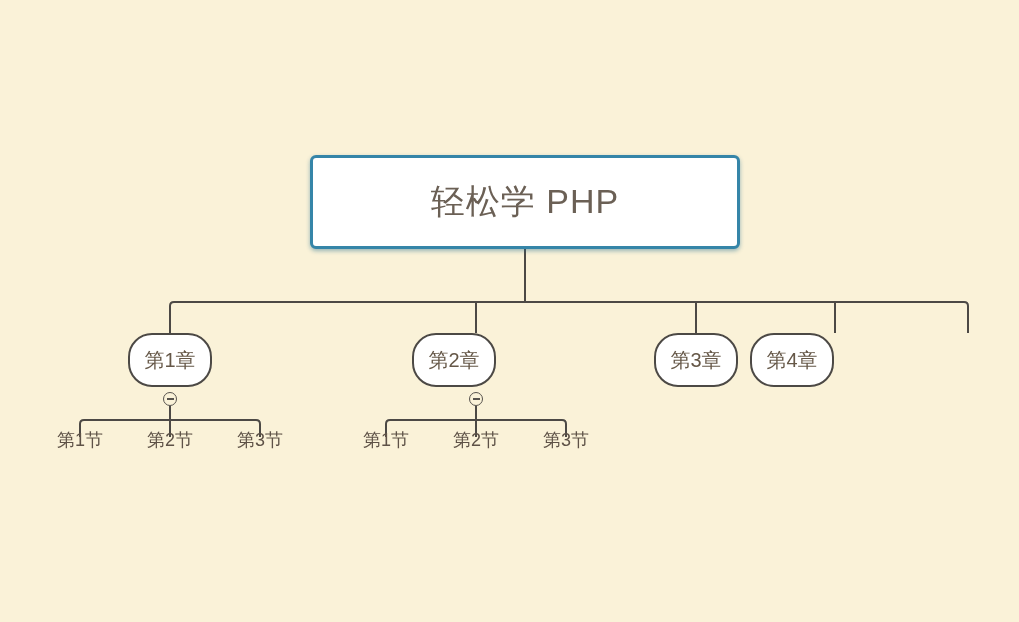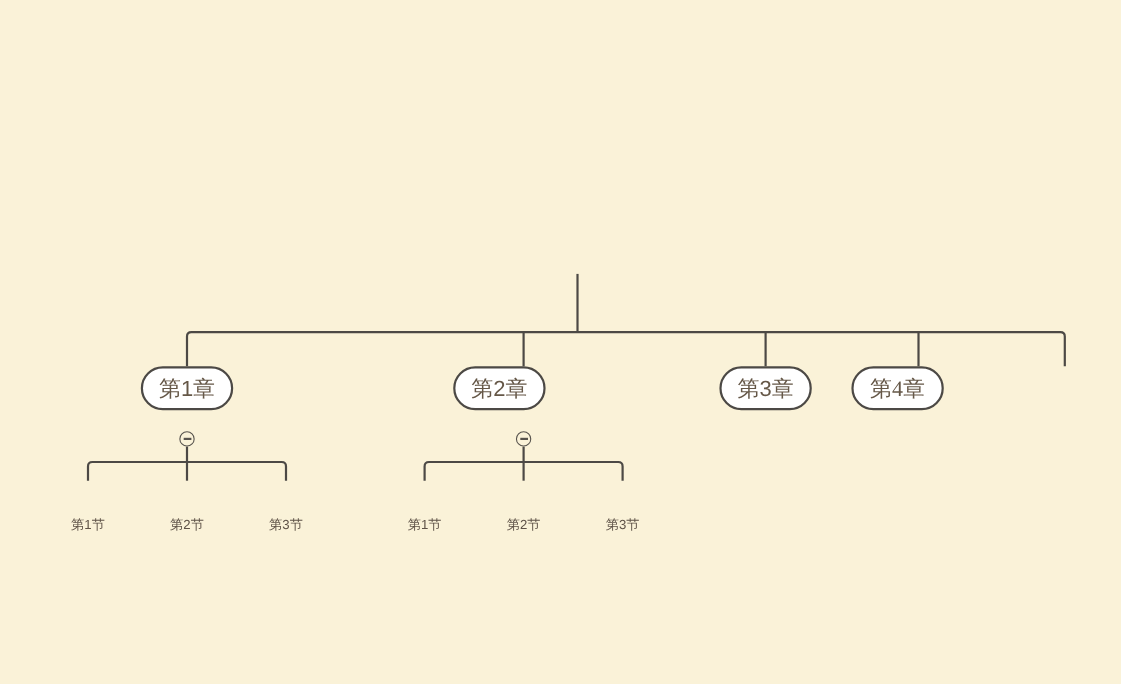--- a/index.html
+++ b/index.html
@@ -39,30 +39,30 @@
     width: 430px; height: 94px;
     border: 3px solid #3585a8;
     border-radius: 6px;
     box-shadow: 0 2px 4px rgba(31,106,141,0.45);
     font-size: 34px;
     letter-spacing: 1px;
     color: #6b6055;
   }
   .chapter-node {
     top: 333px;
-    width: 84px; height: 40px;
+    width: 84px; height: 54px;
     border: 2px solid #4c4945;
     border-radius: 24px;
     font-size: 20px;
     color: #655747;
   }
   .ch1 { left: 128px; }
   .ch2 { left: 412px; }
   .ch3 { left: 654px; }
-  .ch4 { left: 774px; font-family: Liberation Serif, serif; }
+  .ch4 { left: 750px; }
   .ch5 { left: 926px; }
   .toggle {
     position: absolute;
     top: 392px;
     width: 14px; height: 14px;
     box-sizing: border-box;
     border: 1px solid #57534d;
     border-radius: 50%;
     background: #faf2d8;
     display: flex;
@@ -71,23 +71,23 @@
     cursor: pointer;
   }
   .toggle-ch1 { left: 163px; }
   .toggle-ch2 { left: 469px; }
   .minus-line {
     width: 7px; height: 0;
     border-top: 2px solid #57534d;
   }
   .section-node {
     position: absolute;
-    top: 469px;
+    top: 428px;
     transform: translateX(-50%);
-    font-size: 12px;
+    font-size: 18px;
     color: #5e5247;
     white-space: nowrap;
   }
   .s1a { left: 80px; }  .s1b { left: 170px; } .s1c { left: 260px; }
   .s2a { left: 386px; } .s2b { left: 476px; } .s2c { left: 566px; }
 </style>
 </head>
 <body>
 
 <div class="canvas">
@@ -97,20 +97,21 @@
     <path d="M170 333 V306 Q170 302 174 302 H964 Q968 302 968 306 V333"></path>
     <path d="M476 302 V333"></path>
     <path d="M696 302 V333"></path>
     <path d="M835 302 V333"></path>
     <path d="M170 406 V437"></path>
     <path d="M80 437 V424 Q80 420 84 420 H256 Q260 420 260 424 V437"></path>
     <path d="M476 406 V437"></path>
     <path d="M386 437 V424 Q386 420 390 420 H562 Q566 420 566 424 V437"></path>
   </svg>
 
+  <div class="node root-node">轻松学 PHP</div>
 
   <div class="node chapter-node ch1">第1章</div>
   <div class="node chapter-node ch2">第2章</div>
   <div class="node chapter-node ch3">第3章</div>
   <div class="node chapter-node ch4">第4章</div>
 
   <div class="toggle toggle-ch1">
     <span class="minus-line"></span>
   </div>
   <div class="toggle toggle-ch2">

